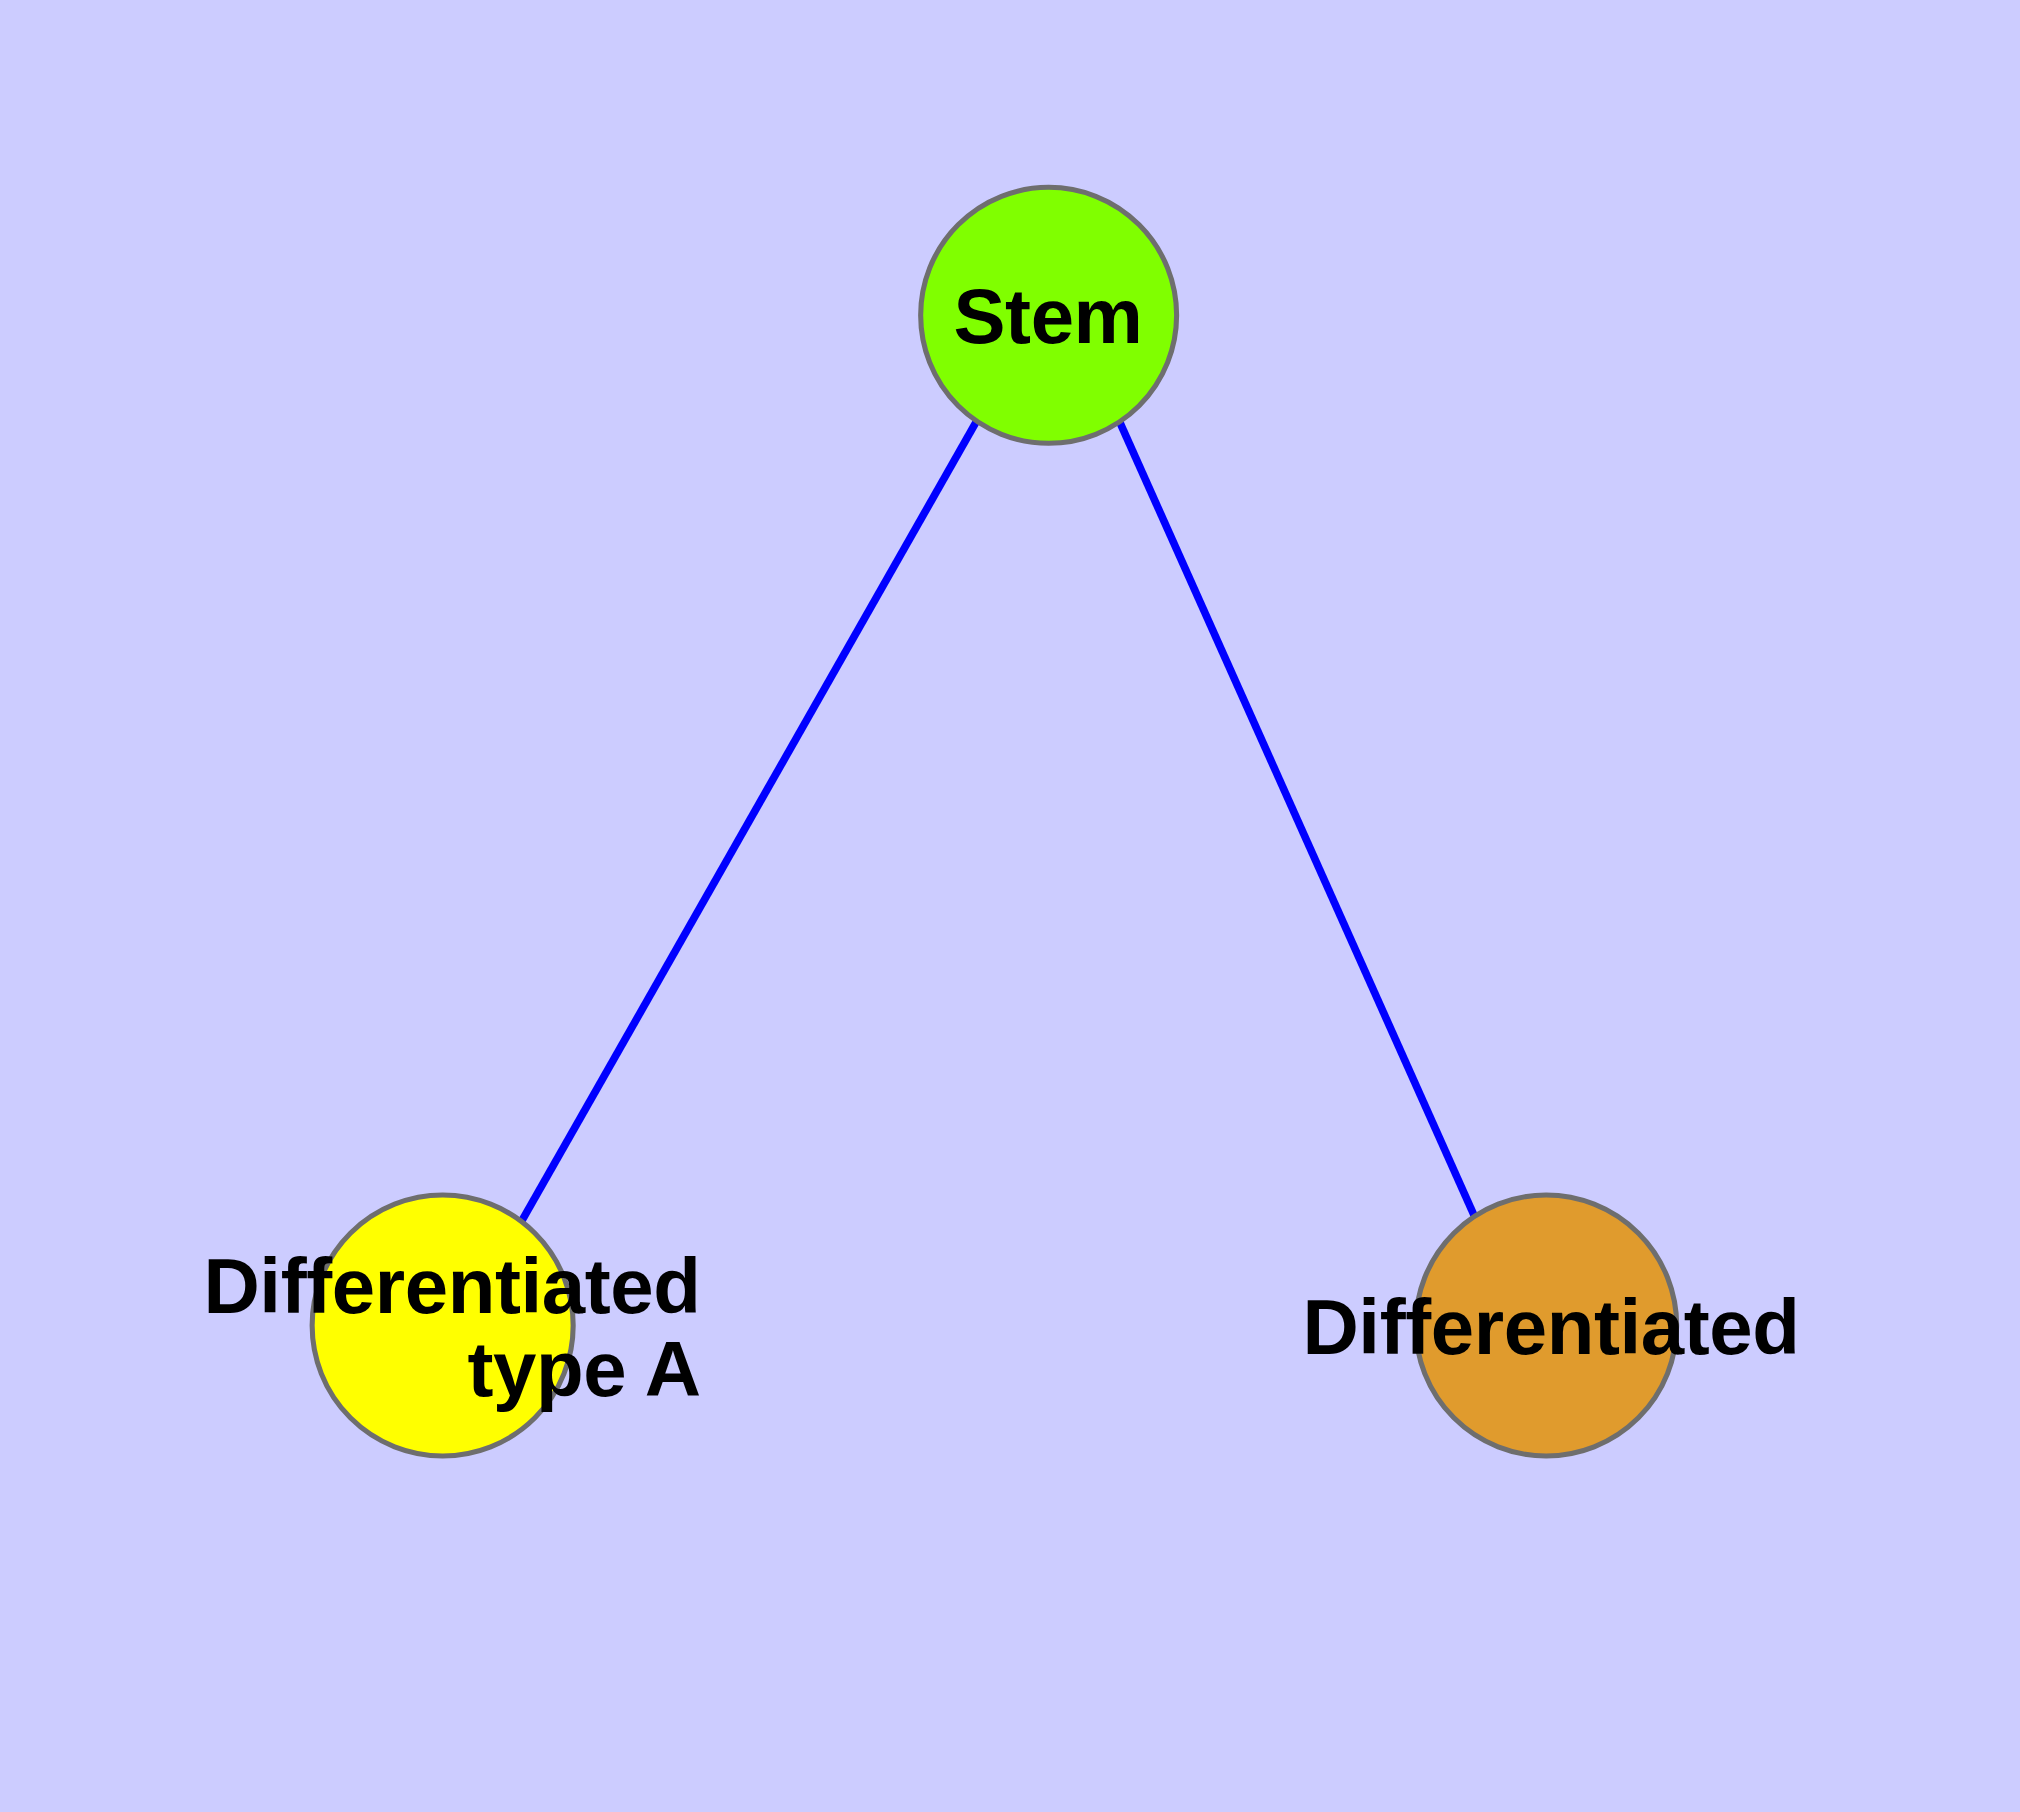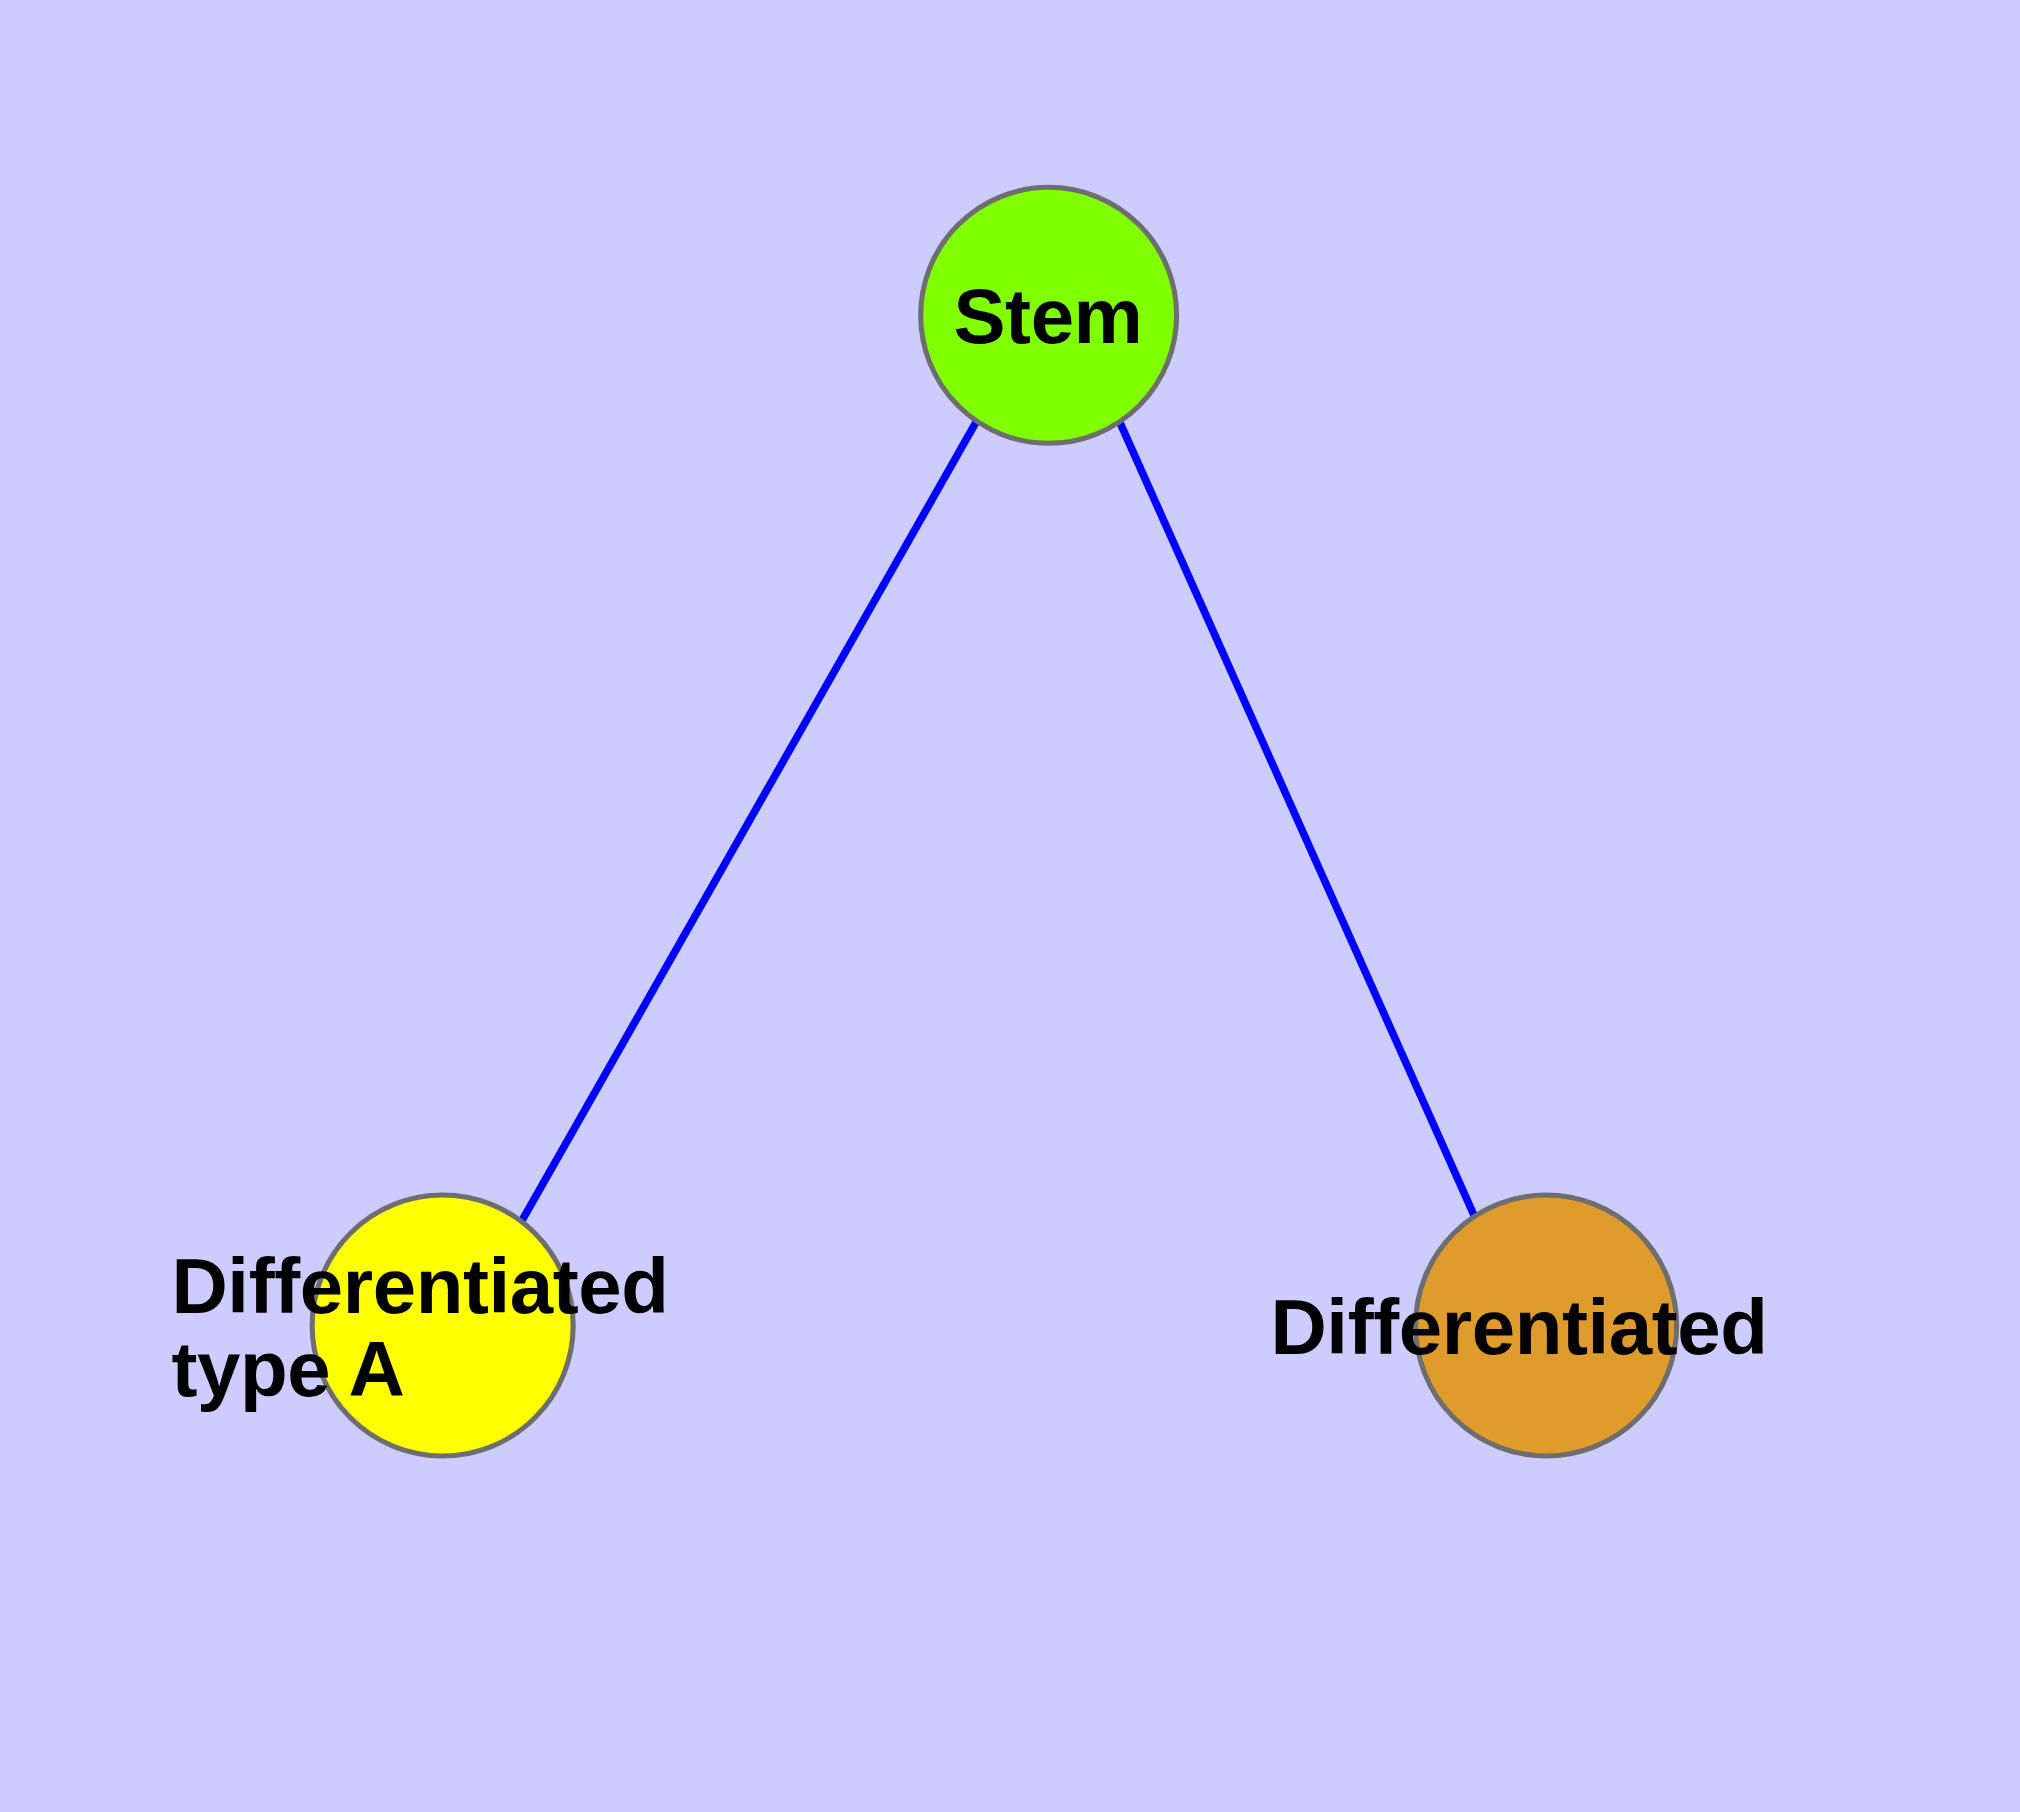--- a/index.html
+++ b/index.html
@@ -24,32 +24,33 @@
     top: 0;
     width: 2021px;
     height: 1812px;
     display: block;
   }
   .node-label {
     position: absolute;
     color: #000000;
     font-family: "Liberation Sans", sans-serif;
     font-weight: bold;
-    text-align: left;
+    text-align: right;
     line-height: 1.07;
     white-space: pre;
     pointer-events: none;
     letter-spacing: -0.4px;
     transform: translate(-50%, -50%);
   }
   .label-stem {
     font-size: 78px;
   }
   .label-diff {
     font-size: 78px;
+    margin-left: 32px;
   }
 </style>
 </head>
 <body>
 
 <div id="canvas" style="width: 2021px; height: 1812px; background: rgb(204, 204, 255);">
 
   <svg id="graph-svg" viewBox="0 0 2384 2138" xmlns="http://www.w3.org/2000/svg">
     <g id="edges-layer">
         <line x1="1152" y1="497" x2="614" y2="1443" stroke="#0000ff" stroke-width="9" stroke-linecap="butt"></line>

